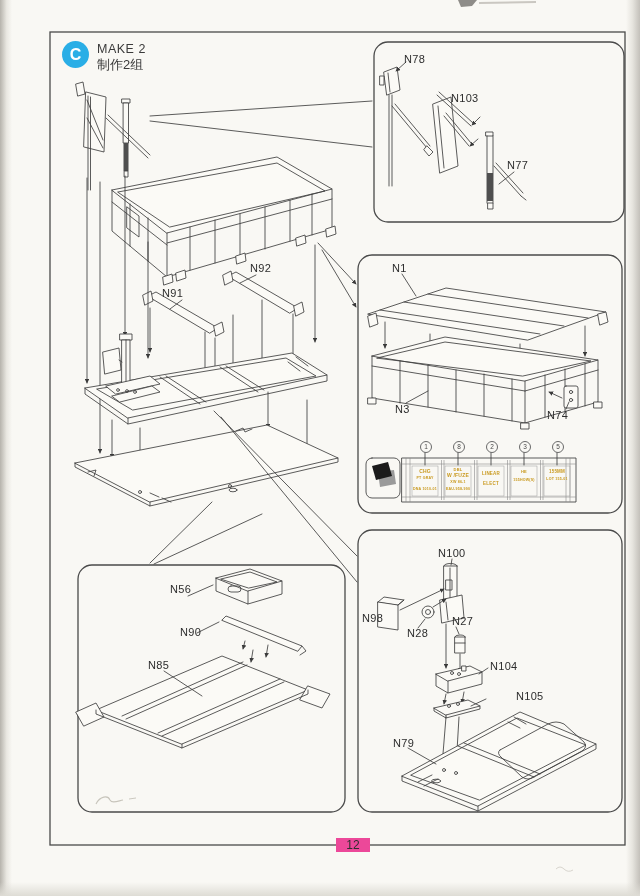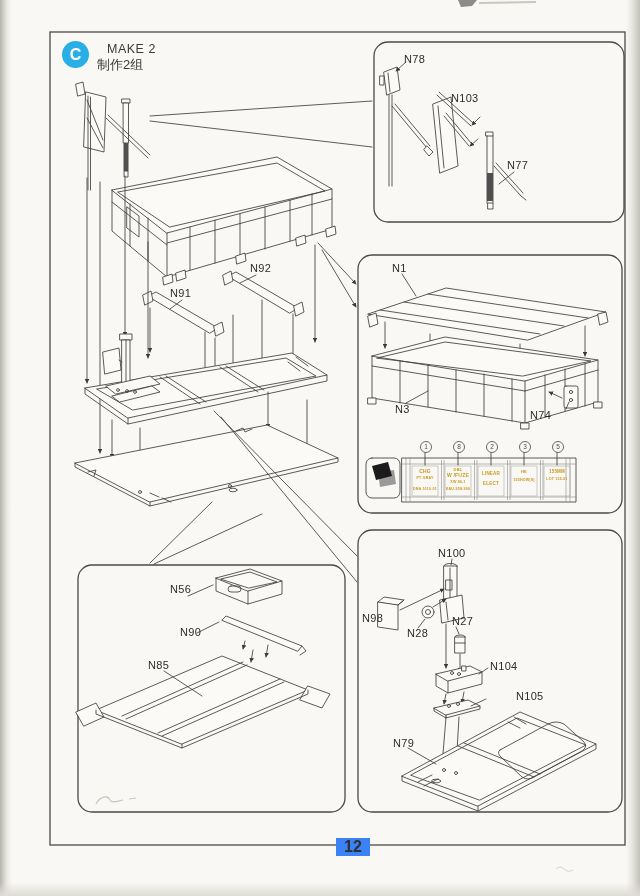--- a/index.html
+++ b/index.html
@@ -11,24 +11,24 @@
     background:linear-gradient(to left,#c3c0ba,#e7e5df 55%,rgba(255,255,255,0));}
   .edge-bottom{position:absolute;left:0;bottom:0;width:640px;height:14px;
     background:linear-gradient(to top,#dedcd5,rgba(255,255,255,0));}
   svg.art{position:absolute;left:0;top:0;}
   .ln{stroke:#3f3f3f;fill:none;stroke-width:0.85;stroke-linecap:round;stroke-linejoin:round;}
   .lnb{stroke:#4a4a4a;fill:none;stroke-width:1.3;}
   .fw{fill:#fbfaf6;}
   .plabel{position:absolute;font-size:11px;color:#2d2d2d;letter-spacing:.3px;white-space:nowrap;}
   .step-circle{position:absolute;left:62px;top:41px;width:27px;height:27px;border-radius:50%;
     background:#2aaee6;color:#fff;font-size:16px;font-weight:bold;text-align:center;line-height:27px;}
-  .make-en{position:absolute;left:107px;top:42px;font-size:12.5px;color:#3a3a3a;letter-spacing:.5px;}
+  .make-en{position:absolute;left:97px;top:42px;font-size:12.5px;color:#3a3a3a;letter-spacing:.5px;}
   .make-cn{position:absolute;left:97px;top:56px;font-size:13px;color:#3a3a3a;}
-  .pagenum{position:absolute;left:336px;top:838px;width:34px;text-align:center;font-size:16px;
-    color:#2f2f2f;background:#3b82f6;font-weight:bold;}
+  .pagenum{position:absolute;left:336px;top:838px;width:34px;text-align:center;font-size:12px;
+    color:#2f2f2f;background:#ec4899;}
   .dnum{position:absolute;width:10px;height:10px;border:0.8px solid #6a6a6a;border-radius:50%;
     font-size:6.5px;line-height:10px;text-align:center;color:#4a4a4a;background:#f9f8f4;}
   .dplate{position:absolute;width:26px;display:flex;flex-direction:column;align-items:center;
     color:#c9991e;font-weight:bold;letter-spacing:.2px;text-align:center;}
   .d5b{font-size:5px;line-height:6px;}
   .d45{font-size:4.5px;line-height:5.5px;}
   .d4{font-size:4px;line-height:5px;}
   .d35{font-size:3.6px;line-height:4.6px;}
   .gap2{height:2px;} .gap4{height:4px;} .gap6{height:6px;}
 </style>
@@ -383,22 +383,22 @@
 
   <div class="step-circle">C</div>
   <div class="make-en">MAKE 2</div>
   <div class="make-cn">制作2组</div>
 
   <span class="plabel" style="left:404px;top:53px">N78</span>
   <span class="plabel" style="left:451px;top:92px">N103</span>
   <span class="plabel" style="left:507px;top:159px">N77</span>
   <span class="plabel" style="left:392px;top:262px">N1</span>
   <span class="plabel" style="left:395px;top:403px">N3</span>
-  <span class="plabel" style="left:530px;top:409px">N74</span>
-  <span class="plabel" style="left:170px;top:287px">N91</span>
+  <span class="plabel" style="left:547px;top:409px">N74</span>
+  <span class="plabel" style="left:162px;top:287px">N91</span>
   <span class="plabel" style="left:250px;top:262px">N92</span>
   <span class="plabel" style="left:170px;top:583px">N56</span>
   <span class="plabel" style="left:180px;top:626px">N90</span>
   <span class="plabel" style="left:148px;top:659px">N85</span>
   <span class="plabel" style="left:438px;top:547px">N100</span>
   <span class="plabel" style="left:362px;top:612px">N98</span>
   <span class="plabel" style="left:407px;top:627px">N28</span>
   <span class="plabel" style="left:452px;top:615px">N27</span>
   <span class="plabel" style="left:490px;top:660px">N104</span>
   <span class="plabel" style="left:516px;top:690px">N105</span>

